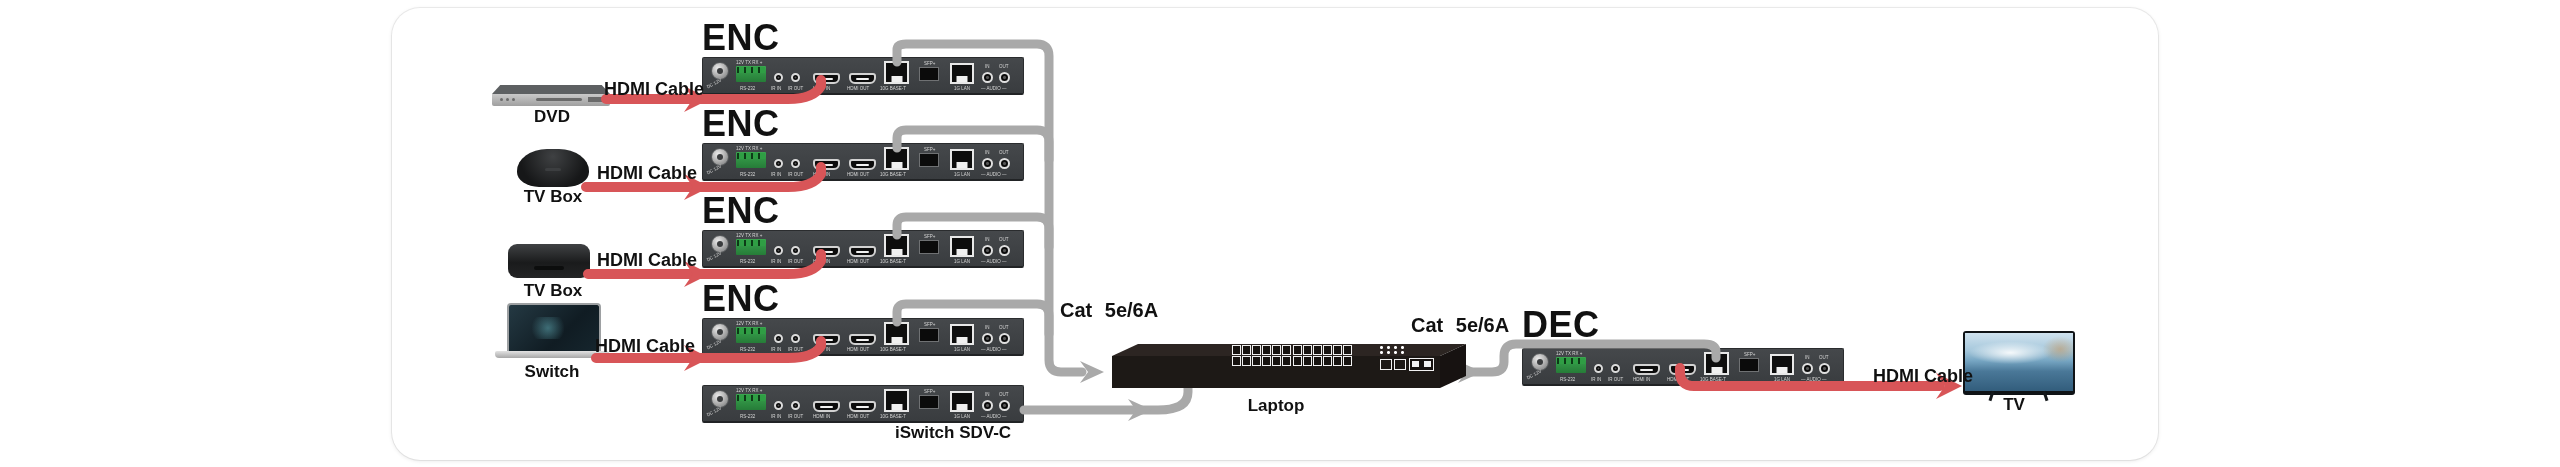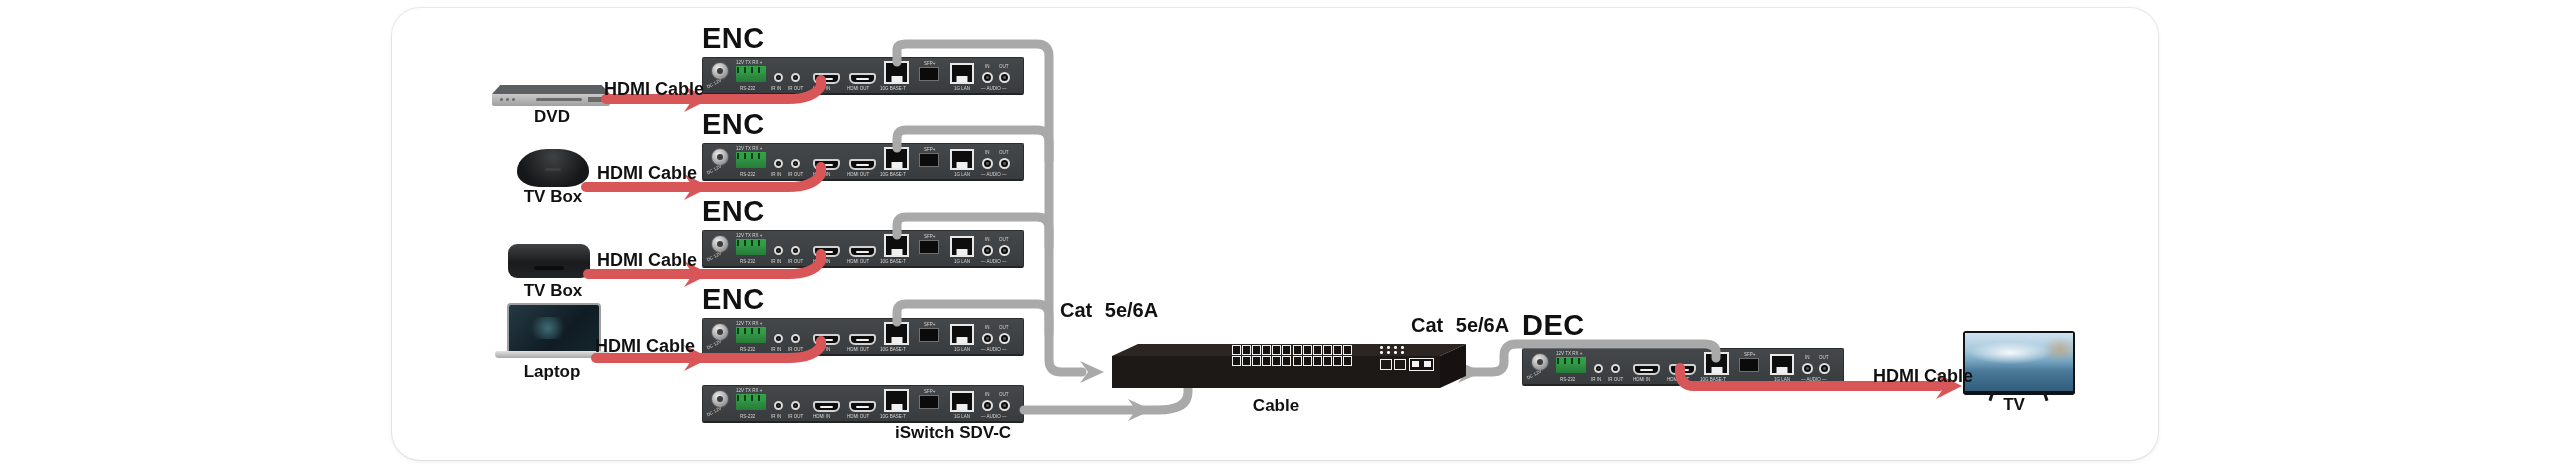--- a/index.html
+++ b/index.html
@@ -4,21 +4,21 @@
 <style>
   html,body{margin:0;padding:0;background:#ffffff;}
   body{width:2560px;height:467px;position:relative;overflow:hidden;
        font-family:"Liberation Sans", sans-serif;color:#111;}
   .card{position:absolute;left:392px;top:8px;width:1766px;height:452px;
         background:#fff;border-radius:28px;
         box-shadow:0 1px 4px rgba(0,0,0,.10), 0 0 0 1px #efefef;z-index:0;}
   .abs{position:absolute;}
 
   
-  .biglabel{position:absolute;font-weight:700;font-size:29px;line-height:28px;
+  .biglabel{position:absolute;font-weight:700;font-size:36px;line-height:28px;
             color:var(--label,#111);z-index:4;letter-spacing:.5px;}
   .devlabel{position:absolute;font-weight:700;font-size:17px;color:var(--label,#111);
             transform:translateX(-50%);z-index:4;white-space:nowrap;}
   .cablelabel{position:absolute;font-weight:700;font-size:18px;color:var(--label,#111);
             z-index:4;white-space:nowrap;}
   .catlabel{position:absolute;font-weight:700;font-size:20px;word-spacing:7px;
             color:var(--label,#111);z-index:4;white-space:nowrap;}
 
   
   .avdevice{position:absolute;width:320px;height:35px;z-index:1;
@@ -335,21 +335,21 @@
 <div class="devlabel" style="left:552px;top:107px">DVD</div>
 
 <div class="abs tvbox1"></div>
 <div class="devlabel" style="left:553px;top:187px">TV Box</div>
 
 <div class="abs tvbox2"></div>
 <div class="devlabel" style="left:553px;top:281px">TV Box</div>
 
 <div class="abs laptop-screen"></div>
 <div class="abs laptop-base"></div>
-<div class="devlabel" style="left:552px;top:362px">Laptop</div>
+<div class="devlabel" style="left:552px;top:362px">Switch</div>
 
 <div class="devlabel" style="left:953px;top:423px">iSwitch SDV-C</div>
 
 <div class="abs switch">
   <span class="sw-top"></span>
   <span class="sw-right"></span>
   <span class="sw-front"></span>
   <span class="sw-ports swp1">
     <span></span>
       <span></span>
@@ -376,21 +376,21 @@
       <span></span>
       <span></span>
       <span></span>
       <span></span>
   </span>
   <span class="sw-leds"></span>
   <span class="sw-m1"></span>
   <span class="sw-m2"></span>
   <span class="sw-m3"></span>
 </div>
-<div class="devlabel" style="left:1276px;top:396px">Cable</div>
+<div class="devlabel" style="left:1276px;top:396px">Laptop</div>
 
 <div class="abs tv">
   <span class="tv-screen"></span>
 </div>
 <span class="tv-leg leg-l"></span>
 <span class="tv-leg leg-r"></span>
 <div class="devlabel" style="left:2014px;top:395px">TV</div>
 
 <div class="cablelabel" style="left:604px;top:79px">HDMI Cable</div>
 <div class="cablelabel" style="left:597px;top:163px">HDMI Cable</div>

